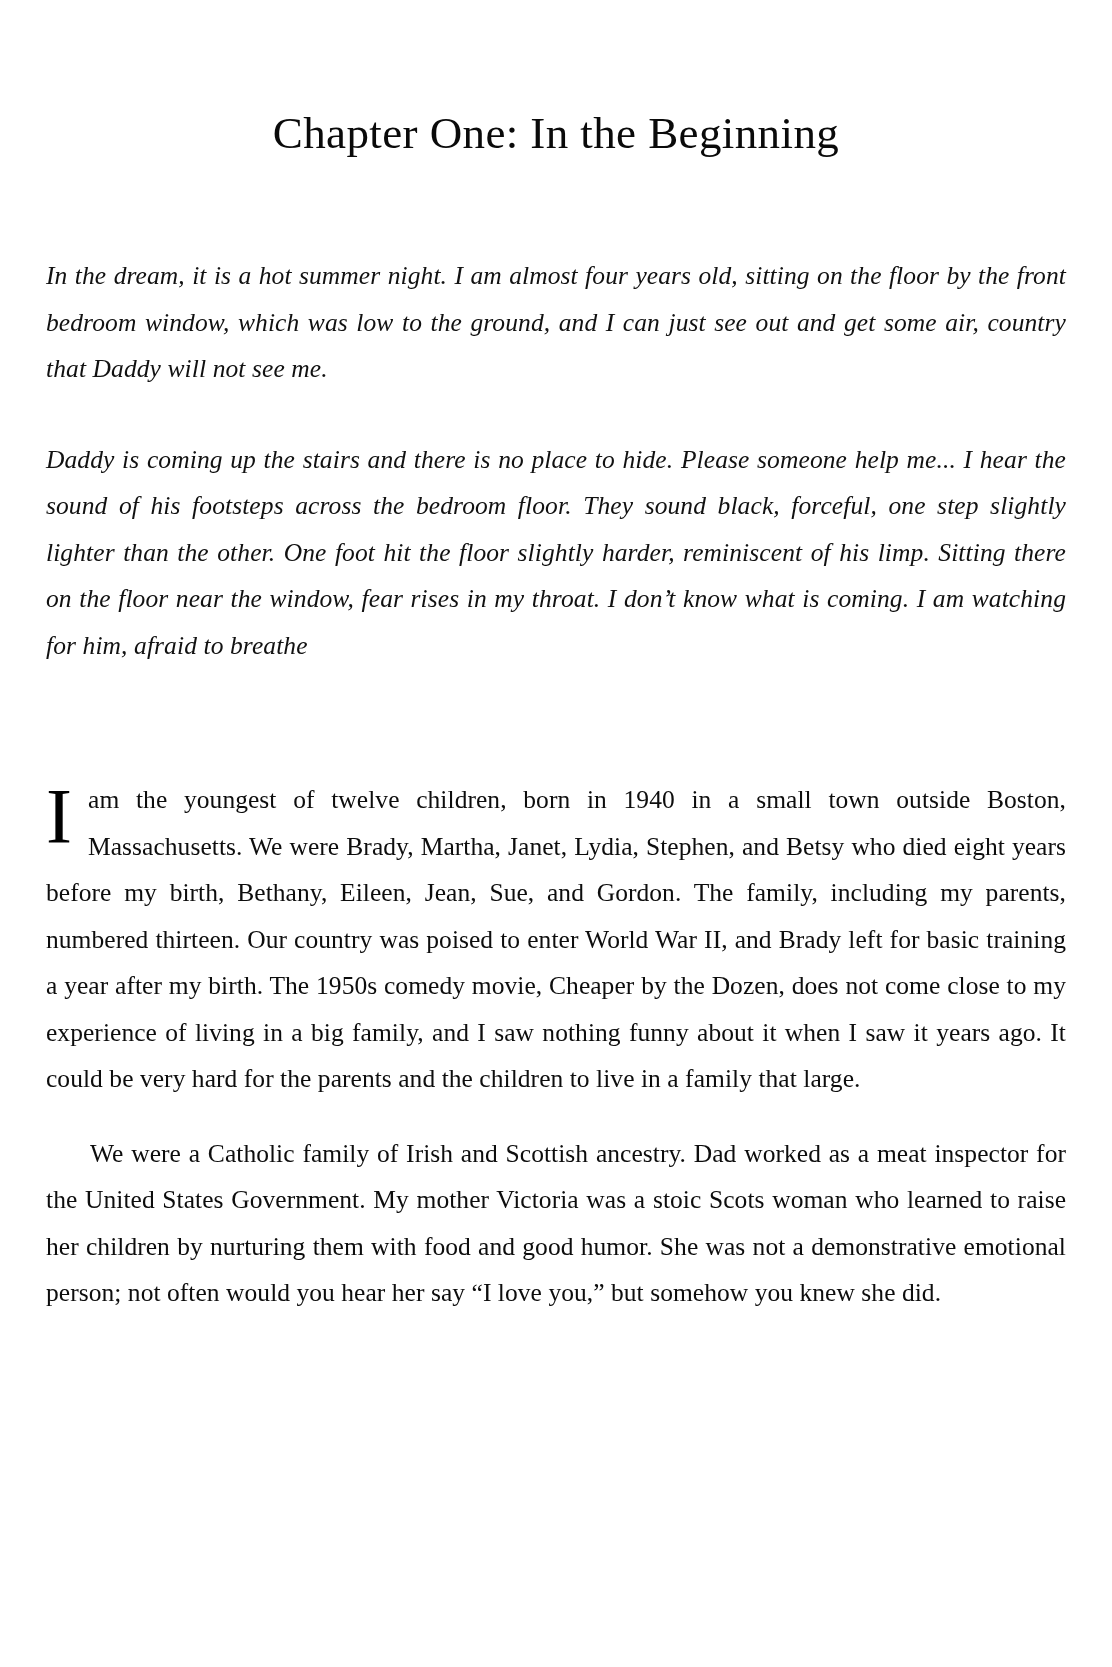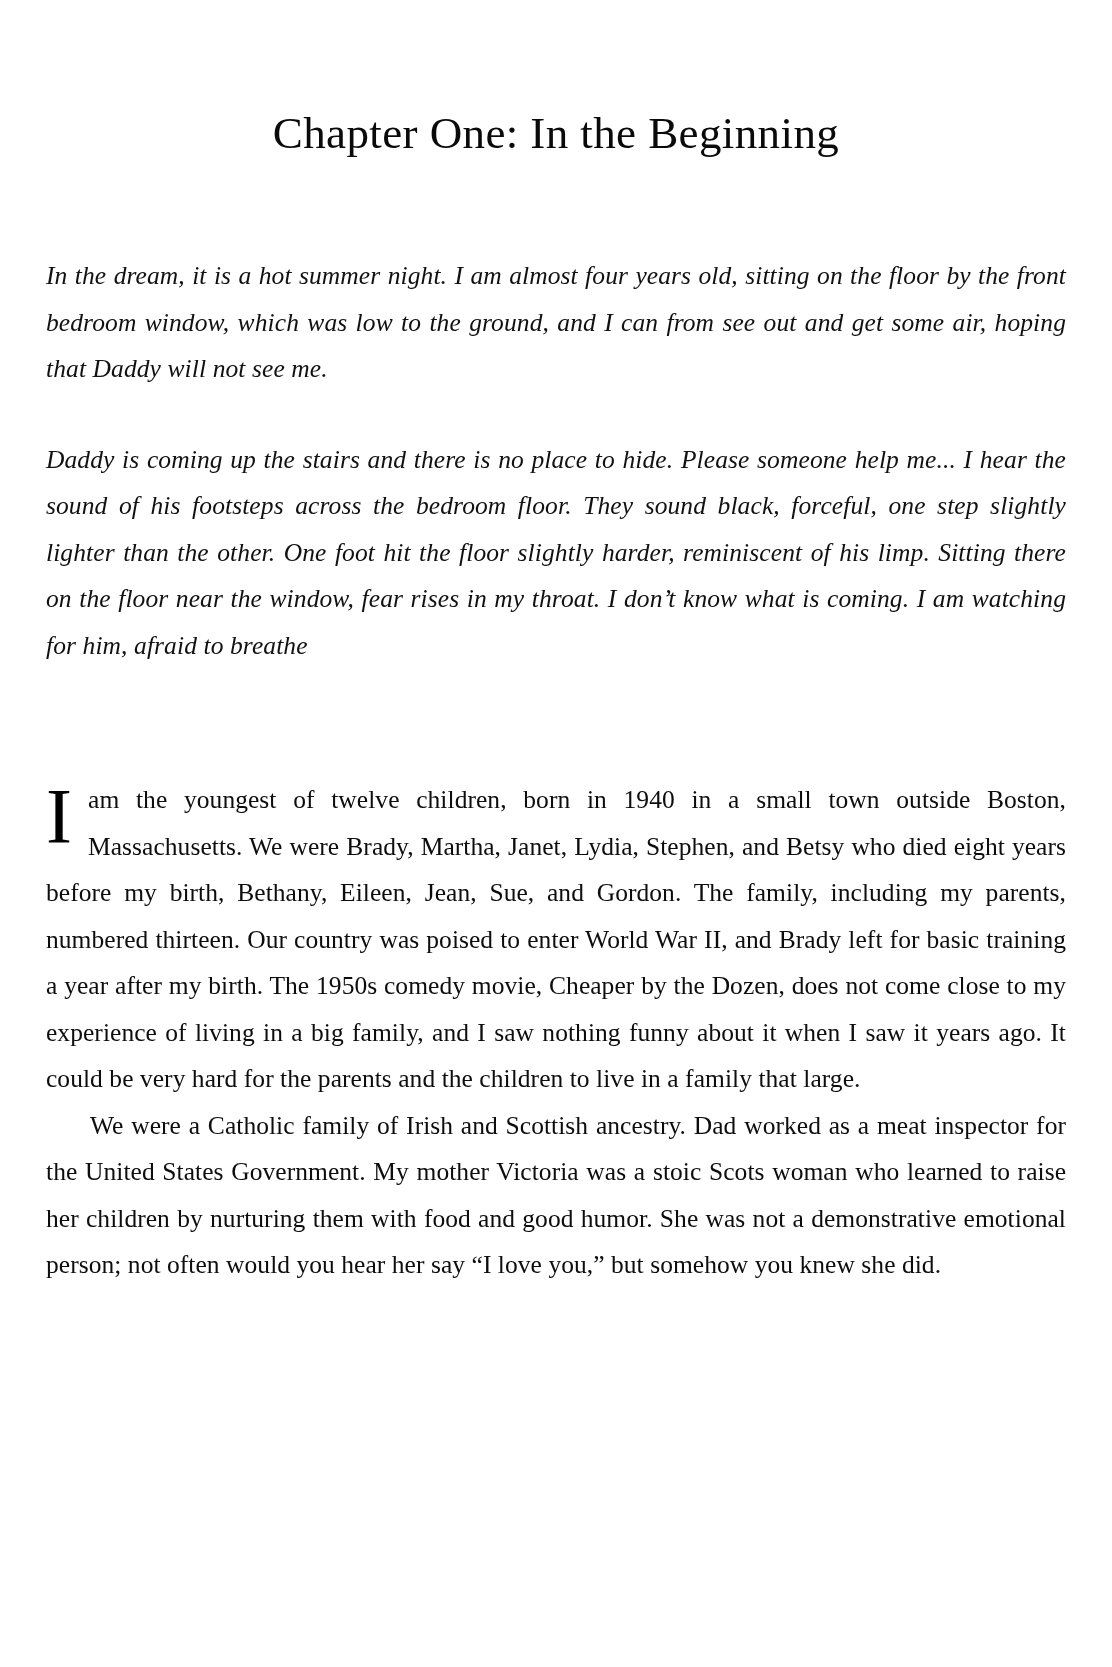--- a/index.html
+++ b/index.html
@@ -55,41 +55,42 @@
     font-size: 25.5px;
     line-height: 46.5px;
     text-align: justify;
     text-justify: inter-word;
     margin: 0;
     color: #0d0d0d;
     letter-spacing: 0.05px;
   }
   .body-para.indent {
     text-indent: 44px;
+    margin-top: 28px;
   }
   .dropcap {
     float: left;
     font-size: 78px;
     line-height: 0.74;
     padding: 8px 16px 0 0;
     margin-top: 2px;
     font-weight: normal;
     font-family: "Liberation Serif", "DejaVu Serif", serif;
     color: #000000;
   }
 </style>
 </head>
 <body>
 
 <div class="page">
 
   <h1 class="chapter-title">Chapter One: In the Beginning</h1>
 
   <div class="dream-block">
-    <p class="dream-para">In the dream, it is a hot summer night. I am almost four years old, sitting on the floor by the front bedroom window, which was low to the ground, and I can from see out and get some air, hoping that Daddy will not see me.</p>
+    <p class="dream-para">In the dream, it is a hot summer night. I am almost four years old, sitting on the floor by the front bedroom window, which was low to the ground, and I can just see out and get some air, country that Daddy will not see me.</p>
     <p class="dream-para">Daddy is coming up the stairs and there is no place to hide. Please someone help me... I hear the sound of his footsteps across the bedroom floor. They sound black, forceful, one step slightly lighter than the other. One foot hit the floor slightly harder, reminiscent of his limp. Sitting there on the floor near the window, fear rises in my throat. I don’t know what is coming. I am watching for him, afraid to breathe</p>
   </div>
 
   <div class="body-block">
     <p class="body-para"><span class="dropcap">I</span><span>am the youngest of twelve children, born in 1940 in a small town outside Boston, Massachusetts. We were Brady, Martha, Janet, Lydia, Stephen, and Betsy who died eight years before my birth, Bethany, Eileen, Jean, Sue, and Gordon. The family, including my parents, numbered thirteen. Our country was poised to enter World War II, and Brady left for basic training a year after my birth. The 1950s comedy movie, Cheaper by the Dozen, does not come close to my experience of living in a big family, and I saw nothing funny about it when I saw it years ago. It could be very hard for the parents and the children to live in a family that large.</span></p>
     <p class="body-para indent">We were a Catholic family of Irish and Scottish ancestry. Dad worked as a meat inspector for the United States Government. My mother Victoria was a stoic Scots woman who learned to raise her children by nurturing them with food and good humor. She was not a demonstrative emotional person; not often would you hear her say “I love you,” but somehow you knew she did.</p>
   </div>
 
 </div>
 

